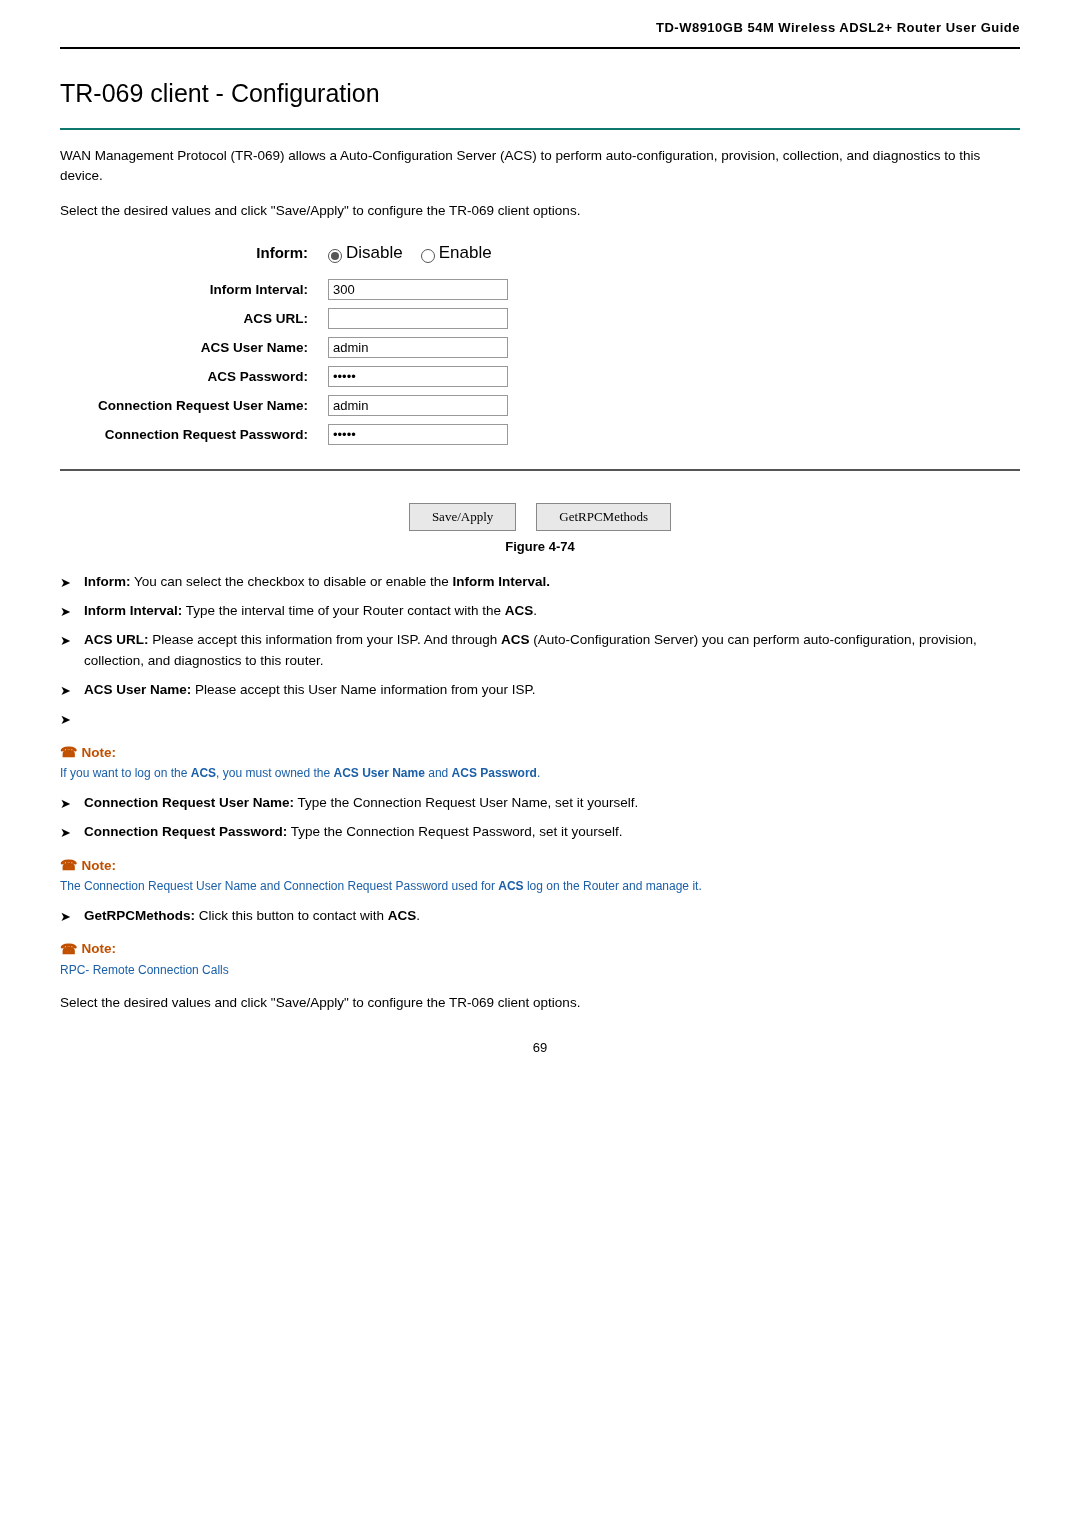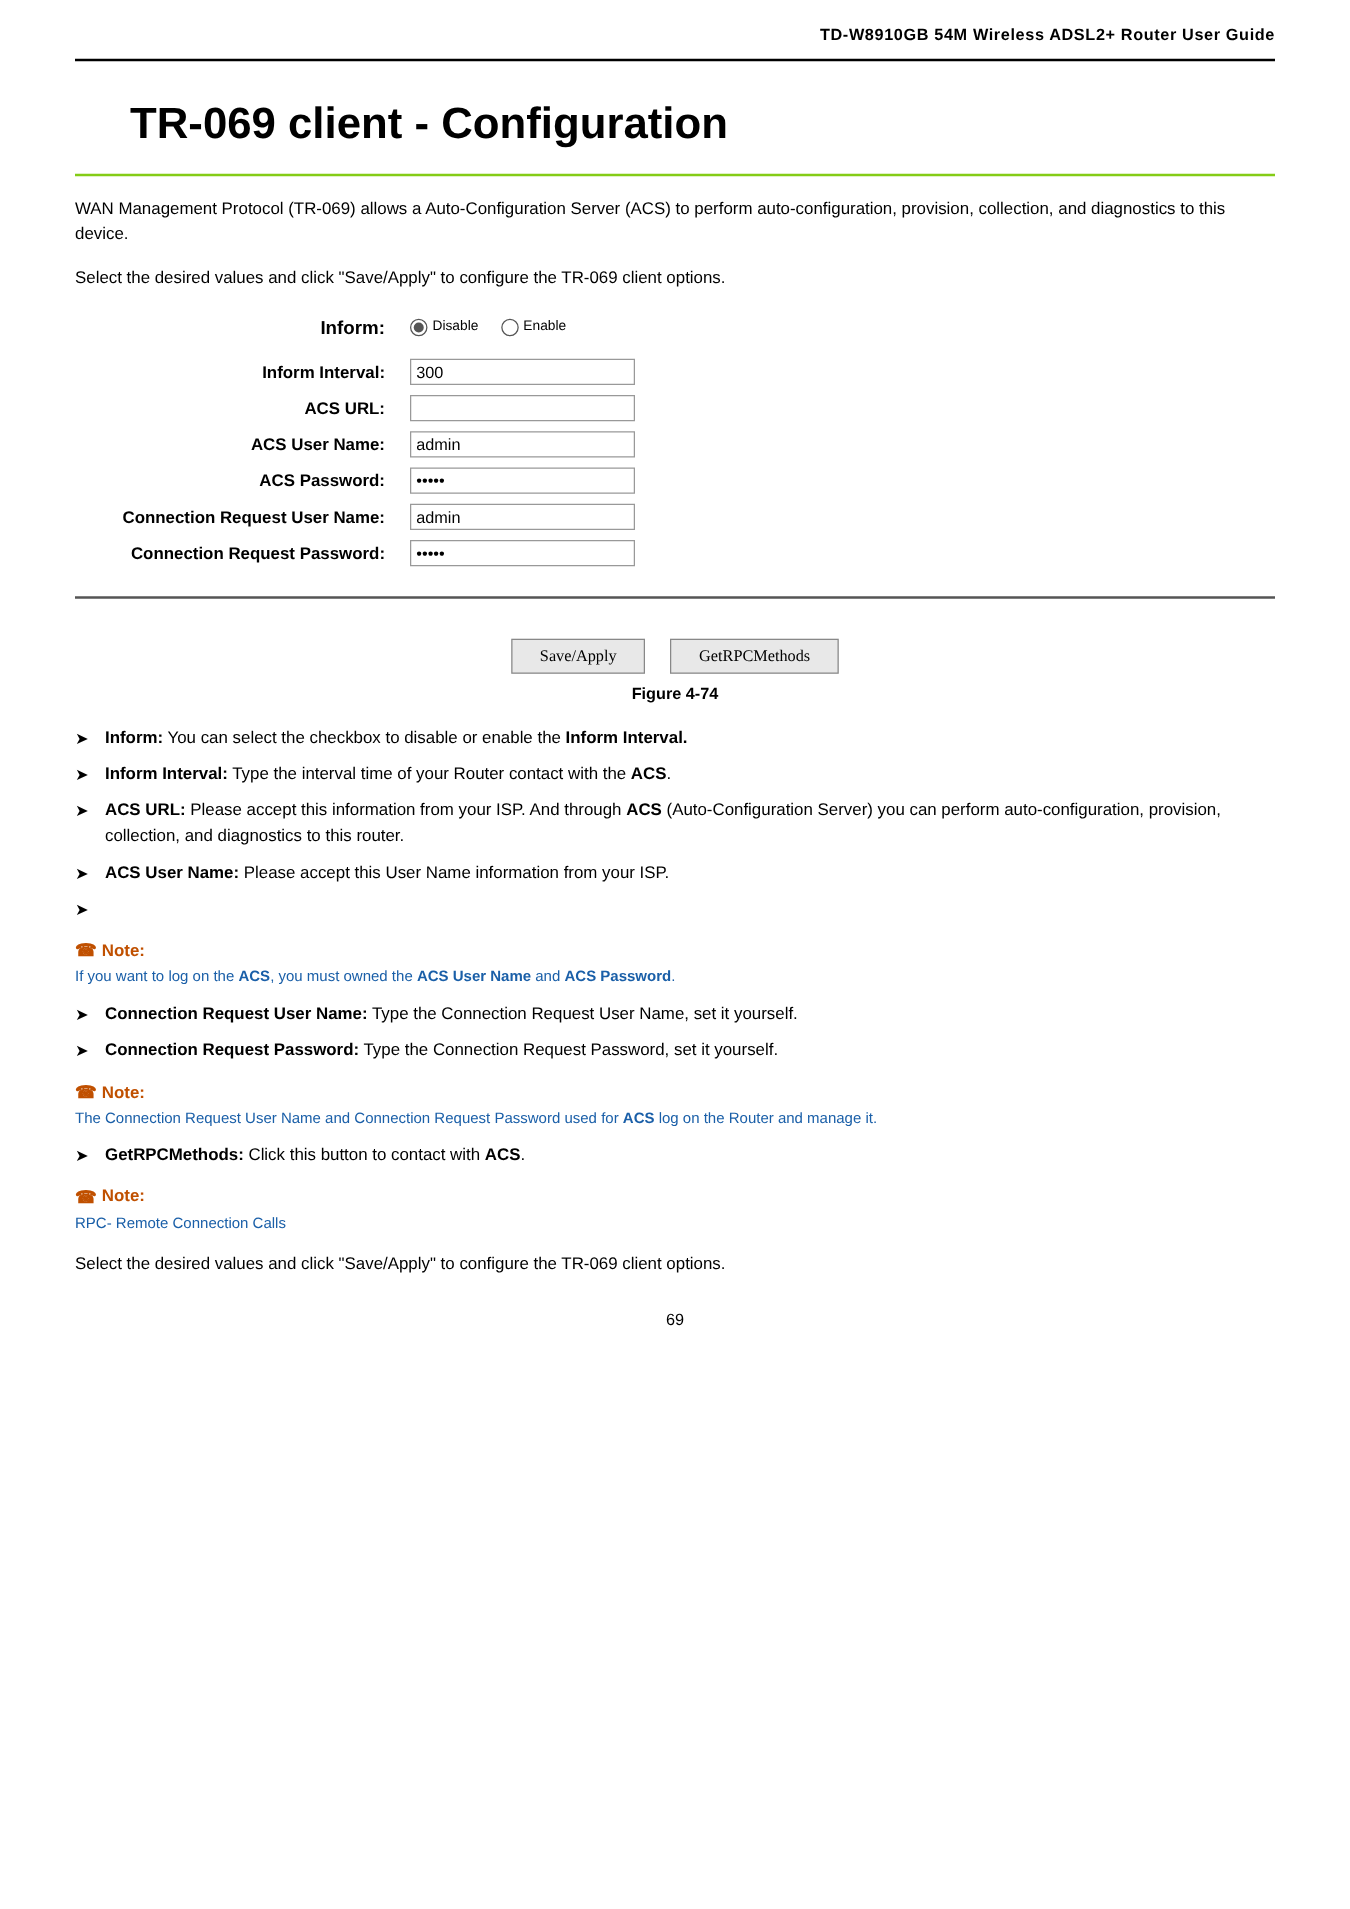--- a/index.html
+++ b/index.html
@@ -15,28 +15,27 @@
     .page-header {
       text-align: right;
       font-size: 13px;
       font-weight: bold;
       border-bottom: 2px solid #000;
       padding-bottom: 12px;
       margin-bottom: 30px;
       letter-spacing: 0.5px;
     }
     .page-title {
-      font-size: 35px;
-      font-weight: bold;
+      font-size: 25px;
+      font-weight: normal;
       margin-bottom: 20px;
       color: #000;
-      margin-left: 44px;
     }
     .config-box {
-      border-top: 2px solid #84cc16;
+      border-top: 2px solid #0f766e;
       border-bottom: 2px solid #555;
       padding: 16px 0 20px 0;
       margin-bottom: 32px;
     }
     .config-intro {
       font-size: 13.5px;
       line-height: 1.5;
       margin-bottom: 14px;
     }
     .form-table {
@@ -65,23 +64,23 @@
     .inform-row td {
       padding: 8px 8px 12px 8px;
     }
     .radio-group {
       display: flex;
       align-items: center;
       gap: 18px;
     }
     .radio-label {
       display: flex;
-      align-items: flex-start;
+      align-items: flex-end;
       gap: 4px;
-      font-size: 11px;
+      font-size: 17px;
     }
     .radio-selected {
       width: 14px;
       height: 14px;
       border: 1.5px solid #555;
       border-radius: 50%;
       display: inline-flex;
       align-items: center;
       justify-content: center;
       background: #fff;

